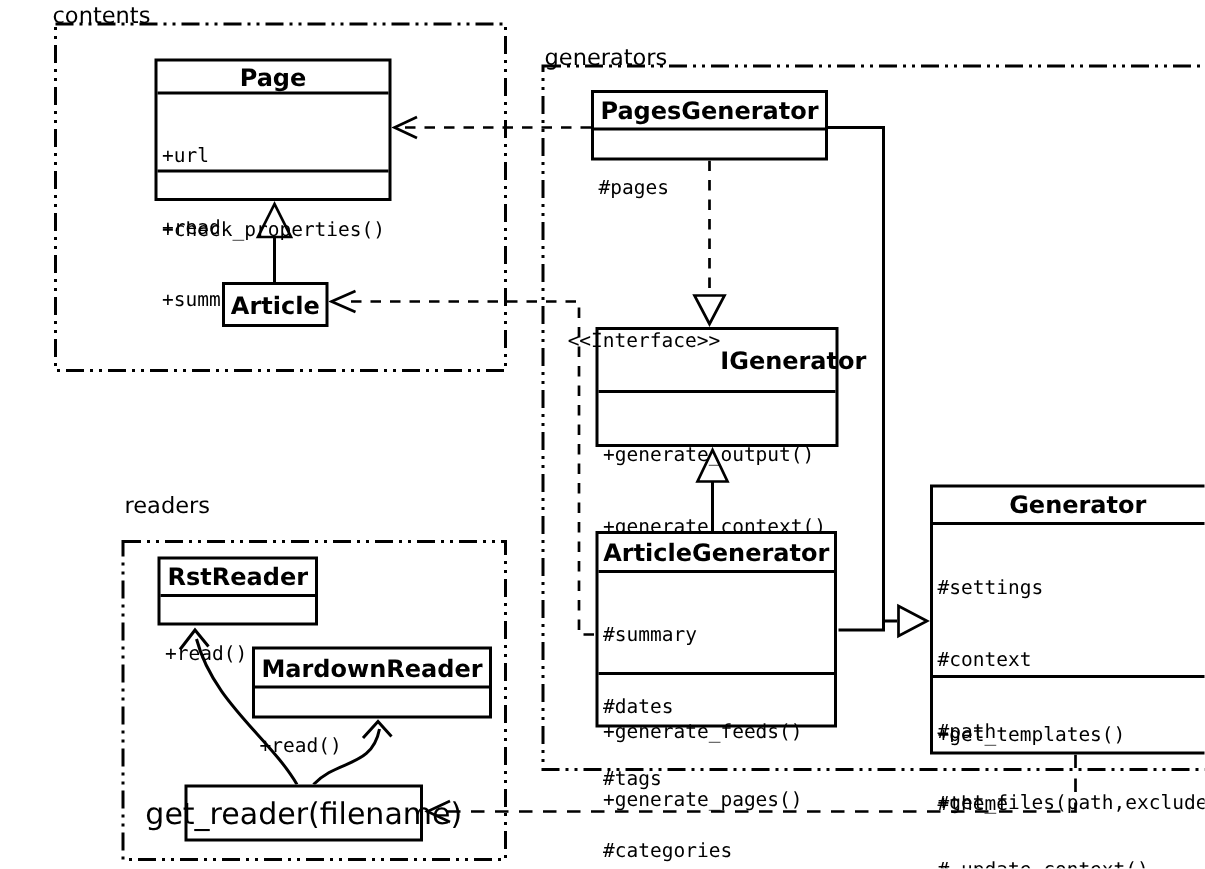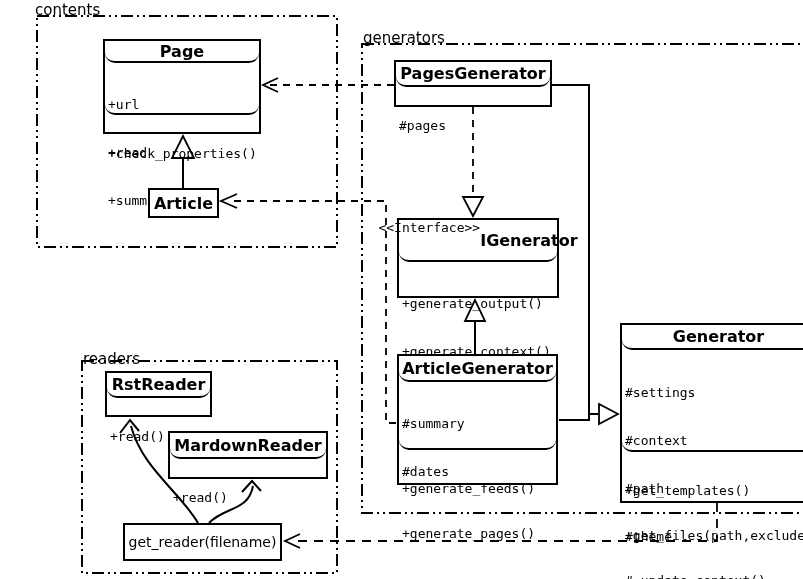--- a/index.html
+++ b/index.html
@@ -2,31 +2,31 @@
 <html><head>
 <meta charset="utf-8">
 <style>
   html,body{margin:0;padding:0;background:#fff;}
   .canvas{position:relative;width:803px;height:579px;background:#ffffff;overflow:hidden;
           font-family:"DejaVu Sans","Liberation Sans",sans-serif;color:#000;margin-left:32px;}
   svg.layer{position:absolute;left:0;top:0;}
   .pkg-label{position:absolute;font-size:15px;line-height:16px;color:#000;}
   .uml-box{position:absolute;background:#fff;border:2px solid #000;box-sizing:border-box;
            display:flex;flex-direction:column;}
-  .sec{box-sizing:border-box;flex:0 0 auto;overflow:visible;border-radius:10px;}
+  .sec{box-sizing:border-box;flex:0 0 auto;overflow:visible;}
   .sep{border-bottom:2px solid #000;}
   .title{font-weight:bold;font-size:16px;display:flex;align-items:center;justify-content:center;
          white-space:nowrap;}
   .mono{font-family:"DejaVu Sans Mono","Liberation Mono",monospace;font-size:13px;
         line-height:16px;padding:2px 0 0 3px;white-space:pre;}
   .mono.tight{line-height:15px;padding-top:1px;}
   .stereo{font-family:"DejaVu Sans Mono","Liberation Mono",monospace;font-size:13px;
           line-height:15px;text-align:center;}
   .hdr{display:flex;flex-direction:row;justify-content:center;}
-  .plain{display:flex;align-items:center;justify-content:center;font-size:14px;white-space:nowrap;}
+  .plain{display:flex;align-items:center;justify-content:center;font-size:20px;white-space:nowrap;}
   .grow{flex:1 1 auto;}
 </style>
 </head>
 <body>
 
 <div class="canvas">
 
   <svg class="layer" width="803" height="579" viewBox="0 0 803 579">
 
     <g>
@@ -81,21 +81,21 @@
     </g>
 
     <g>
       <path d="M 177 523 C 193 506 216 512 221 486" fill="none" stroke="#000" stroke-width="2"></path>
       <polyline points="210,492 220,481 229,491" fill="none" stroke="#000" stroke-width="2"></polyline>
     </g>
   </svg>
 
   <div class="pkg-label" style="left:3px;top:2px">contents</div>
   <div class="pkg-label" style="left:331px;top:30px">generators</div>
-  <div class="pkg-label" style="left:51px;top:351px">readers</div>
+  <div class="pkg-label" style="left:51px;top:329px">readers</div>
 
   <div class="uml-box" style="left:71px;top:39px;width:158px;height:95px">
     <div class="sec title sep" style="height:22px">Page</div>
     <div class="sec mono sep" style="height:52px">
       <div>+url</div>
       <div>+read</div>
       <div>+summary</div>
     </div>
     <div class="sec mono tight grow">
       <div>+check_properties()</div>
@@ -122,20 +122,22 @@
       <div>+generate_output()</div>
       <div>+generate_context()</div>
     </div>
   </div>
 
   <div class="uml-box" style="left:365px;top:354px;width:161px;height:131px">
     <div class="sec title sep" style="height:26px">ArticleGenerator</div>
     <div class="sec mono sep" style="height:68px">
       <div>#summary</div>
       <div>#dates</div>
+      <div>#tags</div>
+      <div>#categories</div>
     </div>
     <div class="sec mono tight grow">
       <div>+generate_feeds()</div>
       <div>+generate_pages()</div>
     </div>
   </div>
 
   <div class="uml-box" style="left:588px;top:323px;width:197px;height:180px">
     <div class="sec title sep" style="height:25px">Generator</div>
     <div class="sec mono sep" style="height:102px;padding-top:3px">

